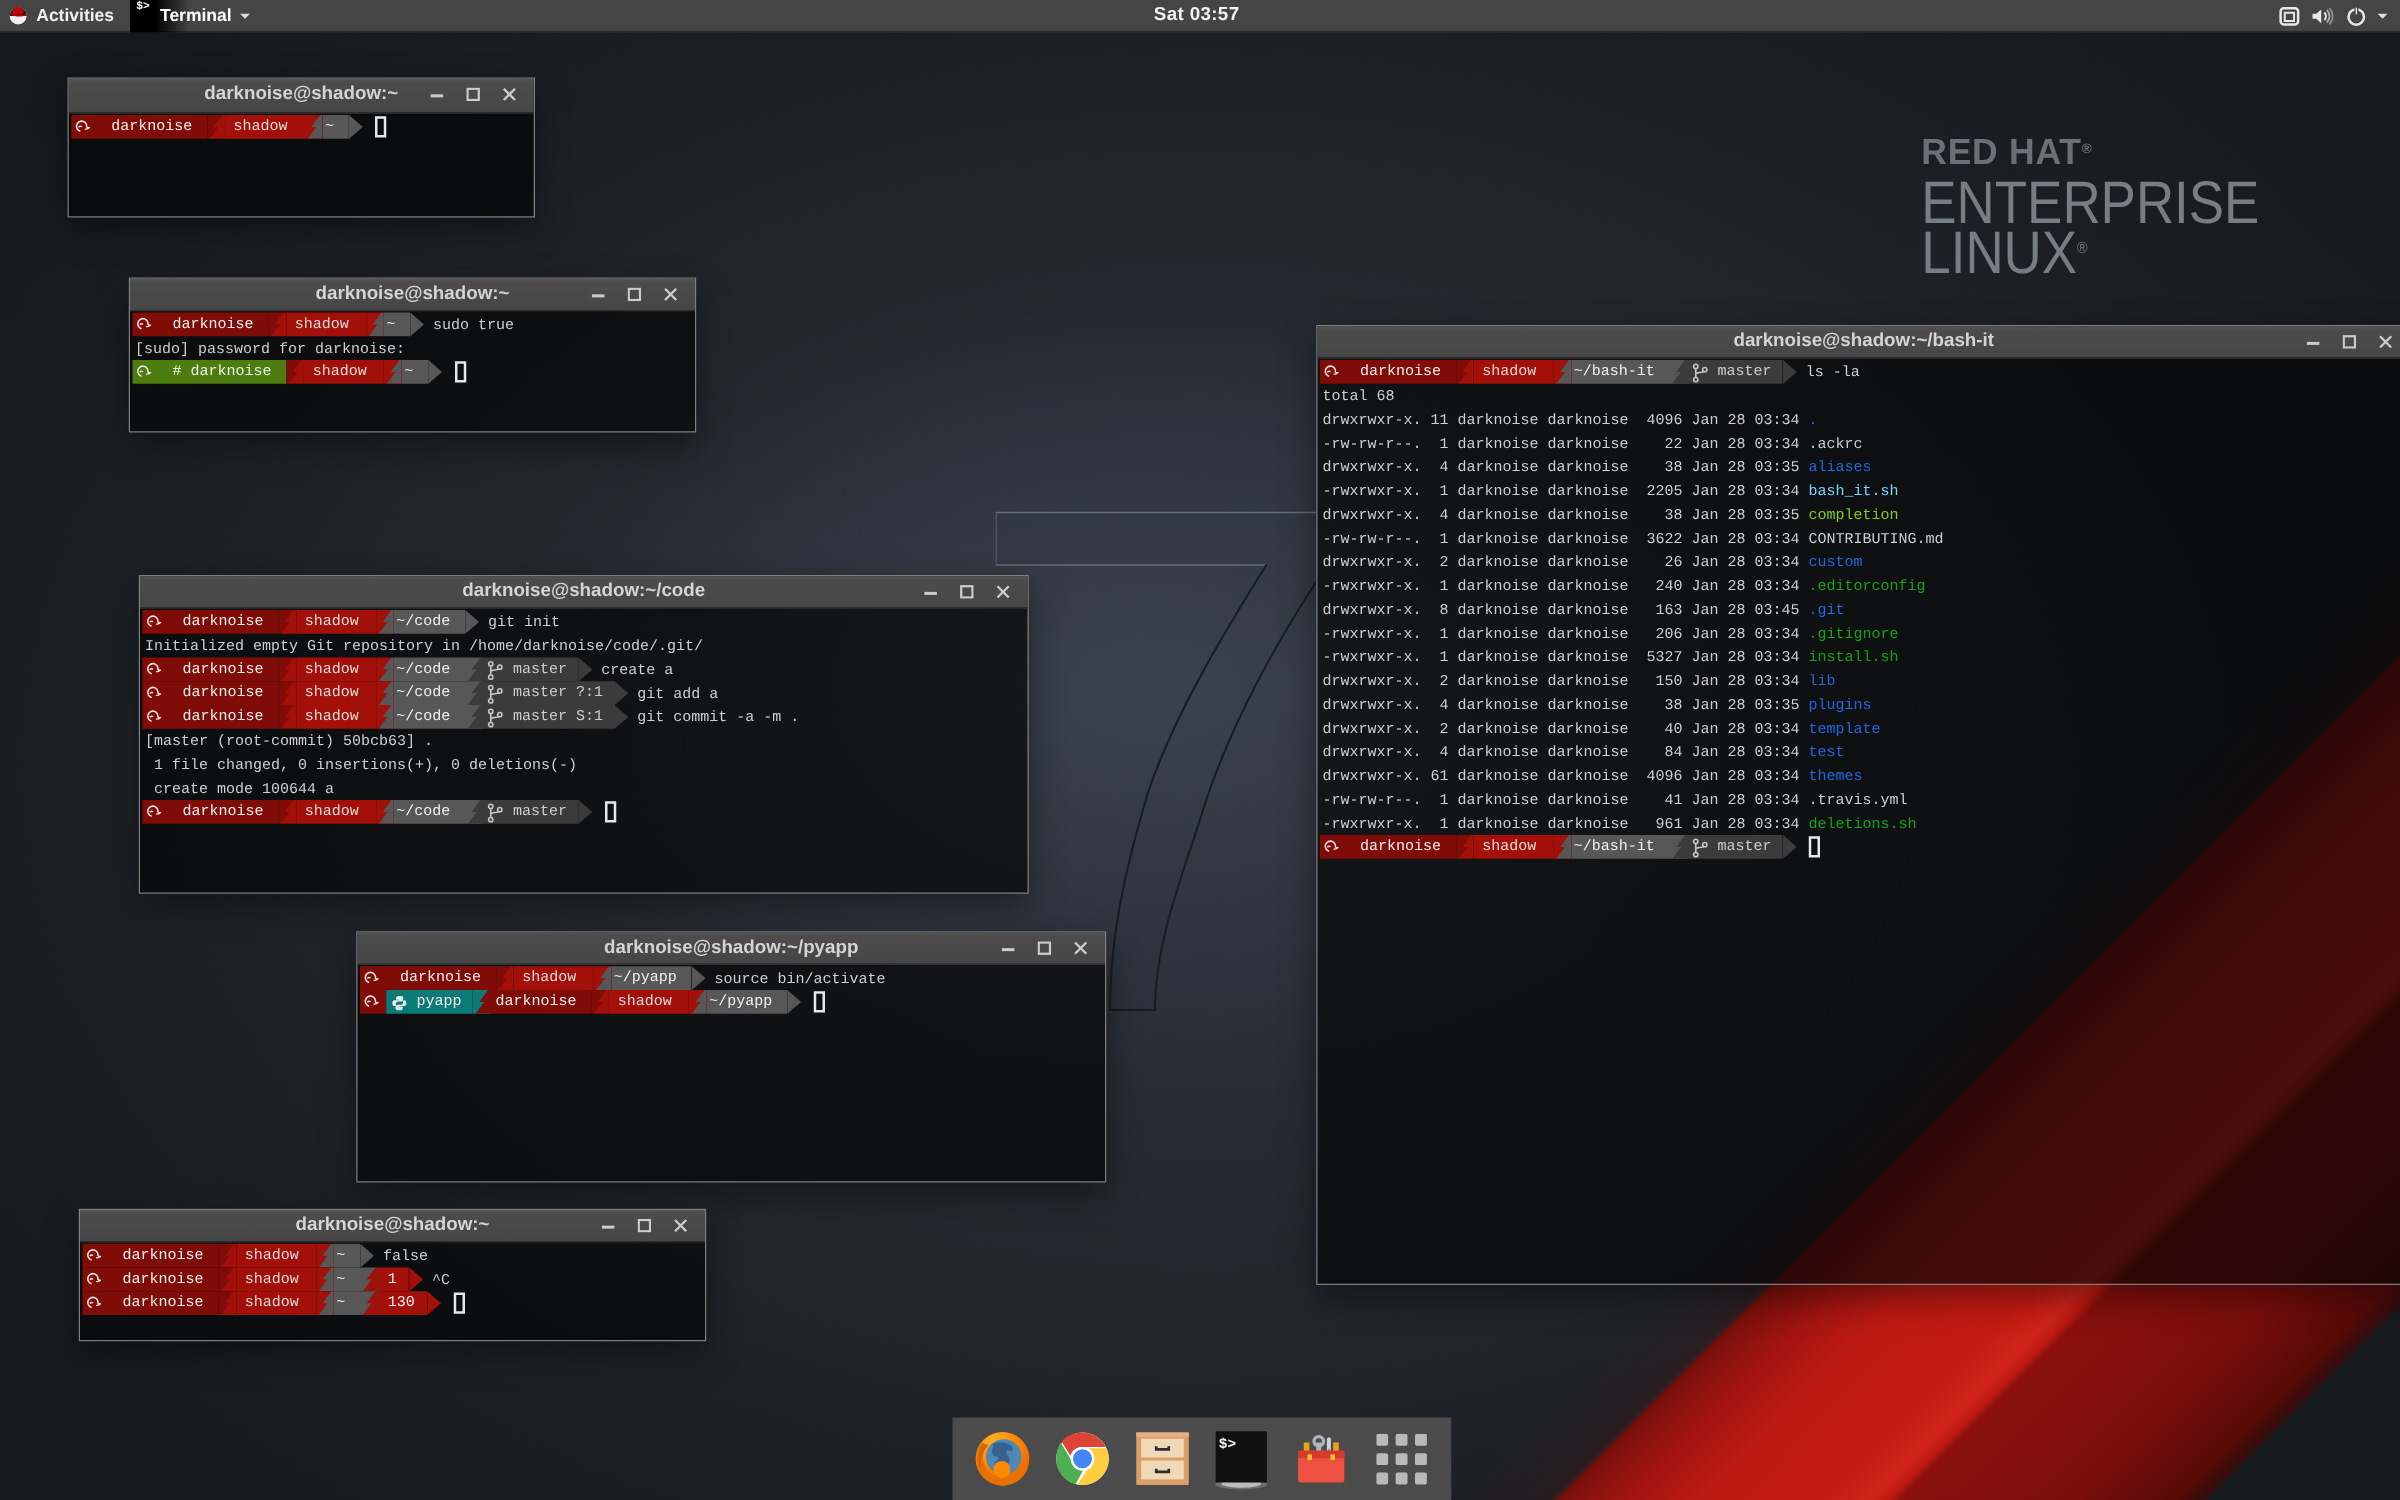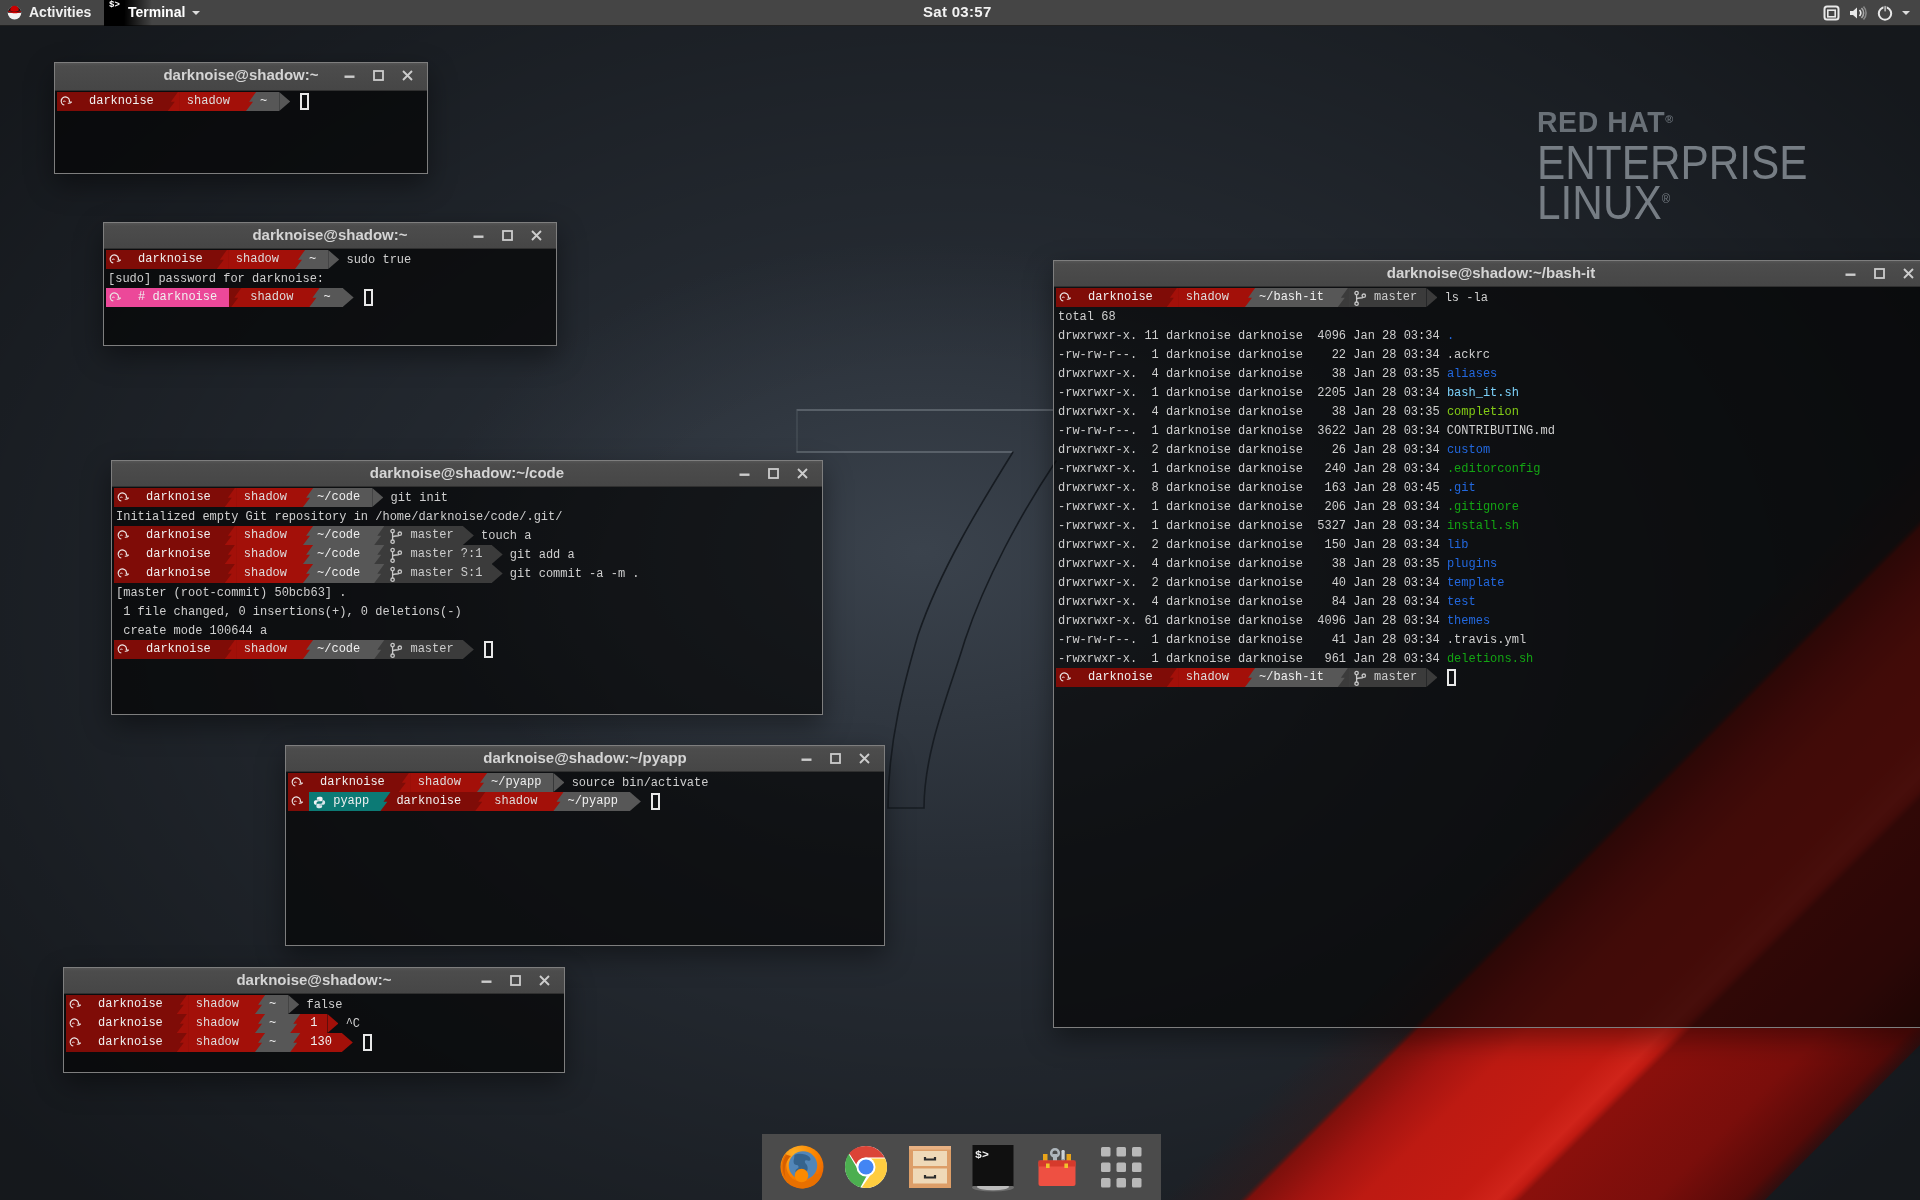--- a/index.html
+++ b/index.html
@@ -115,21 +115,21 @@
         </svg>
       </span>
     </div>
     <div class="bd" style="top:26px">
       <div class="ln"><span class="s" style="background:#7f0c07;padding-left:2px;padding-right:12px;"><svg class="hi" width="13" height="14" viewBox="0 0 13 14">
             <path d="M10.3 7.0 a4.1 4.1 0 1 0 -5.0 3.0" stroke="#ece4e4" fill="none" stroke-width="1.25"></path>
             <path d="M10.3 7.0 c0.8 0.05 1.6 0.1 2.1 0.15 c-0.7 0.85 -2.2 1.3 -3.6 1.1" stroke="#ece4e4" fill="none" stroke-width="1.1"></path>
             <path d="M3.9 6.9 C4.4 6.1 5.7 5.9 6.5 6.4" stroke="#ece4e4" fill="none" stroke-width="1"></path>
           </svg><span class="t1" style="padding-left:17px">darknoise</span></span><i class="sp" style="--l:#7f0c07;--r:#a31009"></i><span class="s" style="background:#a31009;padding-left:7px;padding-right:14px;"><span class="t2">shadow</span></span><i class="sp" style="--l:#a31009;--r:#575757"></i><span class="s" style="background:#575757;padding-left:2px;padding-right:12px;"><span class="t1">~</span></span><i class="ar" style="--c:#575757"></i><span class="c"> sudo true</span></div>
       <div class="ln o">[sudo] password for darknoise:</div>
-      <div class="ln"><span class="s" style="background:#ec4899;padding-left:2px;padding-right:12px;"><svg class="hi" width="13" height="14" viewBox="0 0 13 14">
+      <div class="ln"><span class="s" style="background:#4d7c0f;padding-left:2px;padding-right:12px;"><svg class="hi" width="13" height="14" viewBox="0 0 13 14">
             <path d="M10.3 7.0 a4.1 4.1 0 1 0 -5.0 3.0" stroke="#ece4e4" fill="none" stroke-width="1.25"></path>
             <path d="M10.3 7.0 c0.8 0.05 1.6 0.1 2.1 0.15 c-0.7 0.85 -2.2 1.3 -3.6 1.1" stroke="#ece4e4" fill="none" stroke-width="1.1"></path>
             <path d="M3.9 6.9 C4.4 6.1 5.7 5.9 6.5 6.4" stroke="#ece4e4" fill="none" stroke-width="1"></path>
           </svg><span class="t1" style="padding-left:17px"># darknoise</span></span><i class="sp" style="--l:#7f0c07;--r:#a31009"></i><span class="s" style="background:#a31009;padding-left:7px;padding-right:14px;"><span class="t2">shadow</span></span><i class="sp" style="--l:#a31009;--r:#575757"></i><span class="s" style="background:#575757;padding-left:2px;padding-right:12px;"><span class="t1">~</span></span><i class="ar" style="--c:#575757"></i><i class="cur"></i></div>
     </div>
   </div>
 <div class="term" style="left:111px;top:460px;width:712px;height:255px">
     <div class="tb" style="height:26px">
       <span class="tt">darknoise@shadow:~/code</span>
       <span class="wbs">
@@ -155,21 +155,21 @@
             <path d="M10.3 7.0 a4.1 4.1 0 1 0 -5.0 3.0" stroke="#ece4e4" fill="none" stroke-width="1.25"></path>
             <path d="M10.3 7.0 c0.8 0.05 1.6 0.1 2.1 0.15 c-0.7 0.85 -2.2 1.3 -3.6 1.1" stroke="#ece4e4" fill="none" stroke-width="1.1"></path>
             <path d="M3.9 6.9 C4.4 6.1 5.7 5.9 6.5 6.4" stroke="#ece4e4" fill="none" stroke-width="1"></path>
           </svg><span class="t1" style="padding-left:17px">darknoise</span></span><i class="sp" style="--l:#7f0c07;--r:#a31009"></i><span class="s" style="background:#a31009;padding-left:7px;padding-right:14px;"><span class="t2">shadow</span></span><i class="sp" style="--l:#a31009;--r:#575757"></i><span class="s" style="background:#575757;padding-left:2px;padding-right:12px;"><span class="t1">~/code</span></span><i class="sp" style="--l:#575757;--r:#3b3b3b"></i><span class="s" style="background:#3b3b3b;padding-left:3px;padding-right:2px;"><svg class="br" width="14" height="17" viewBox="0 0 14 17">
             <g stroke="#c8c8c8" fill="none" stroke-width="1.3">
               <circle cx="3.6" cy="3.1" r="1.7"></circle>
               <circle cx="3.6" cy="13.7" r="1.7"></circle>
               <circle cx="10.8" cy="5.7" r="1.7"></circle>
               <path d="M3.6 4.9 L3.6 11.9 M3.6 9.6 C3.6 7.2 8.6 8.7 10.4 7.2"></path>
             </g>
-          </svg><span class="t3"> master </span></span><i class="ar" style="--c:#3b3b3b"></i><span class="c"> touch a</span></div>
+          </svg><span class="t3"> master </span></span><i class="ar" style="--c:#3b3b3b"></i><span class="c"> create a</span></div>
       <div class="ln"><span class="s" style="background:#7f0c07;padding-left:2px;padding-right:12px;"><svg class="hi" width="13" height="14" viewBox="0 0 13 14">
             <path d="M10.3 7.0 a4.1 4.1 0 1 0 -5.0 3.0" stroke="#ece4e4" fill="none" stroke-width="1.25"></path>
             <path d="M10.3 7.0 c0.8 0.05 1.6 0.1 2.1 0.15 c-0.7 0.85 -2.2 1.3 -3.6 1.1" stroke="#ece4e4" fill="none" stroke-width="1.1"></path>
             <path d="M3.9 6.9 C4.4 6.1 5.7 5.9 6.5 6.4" stroke="#ece4e4" fill="none" stroke-width="1"></path>
           </svg><span class="t1" style="padding-left:17px">darknoise</span></span><i class="sp" style="--l:#7f0c07;--r:#a31009"></i><span class="s" style="background:#a31009;padding-left:7px;padding-right:14px;"><span class="t2">shadow</span></span><i class="sp" style="--l:#a31009;--r:#575757"></i><span class="s" style="background:#575757;padding-left:2px;padding-right:12px;"><span class="t1">~/code</span></span><i class="sp" style="--l:#575757;--r:#3b3b3b"></i><span class="s" style="background:#3b3b3b;padding-left:3px;padding-right:2px;"><svg class="br" width="14" height="17" viewBox="0 0 14 17">
             <g stroke="#c8c8c8" fill="none" stroke-width="1.3">
               <circle cx="3.6" cy="3.1" r="1.7"></circle>
               <circle cx="3.6" cy="13.7" r="1.7"></circle>
               <circle cx="10.8" cy="5.7" r="1.7"></circle>
               <path d="M3.6 4.9 L3.6 11.9 M3.6 9.6 C3.6 7.2 8.6 8.7 10.4 7.2"></path>

